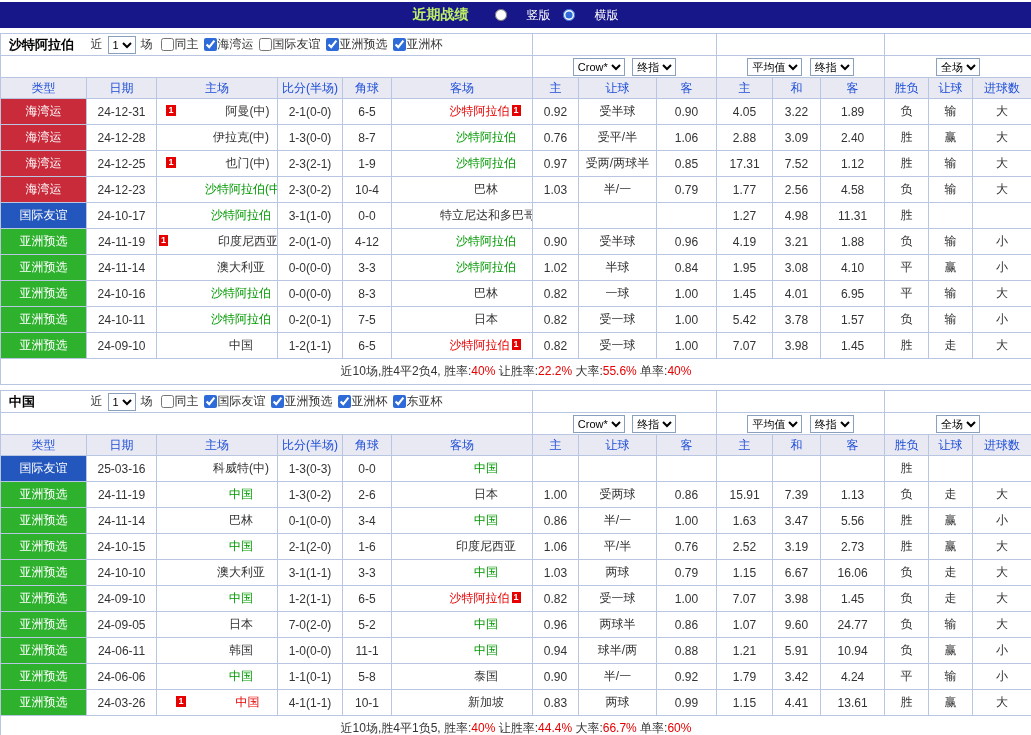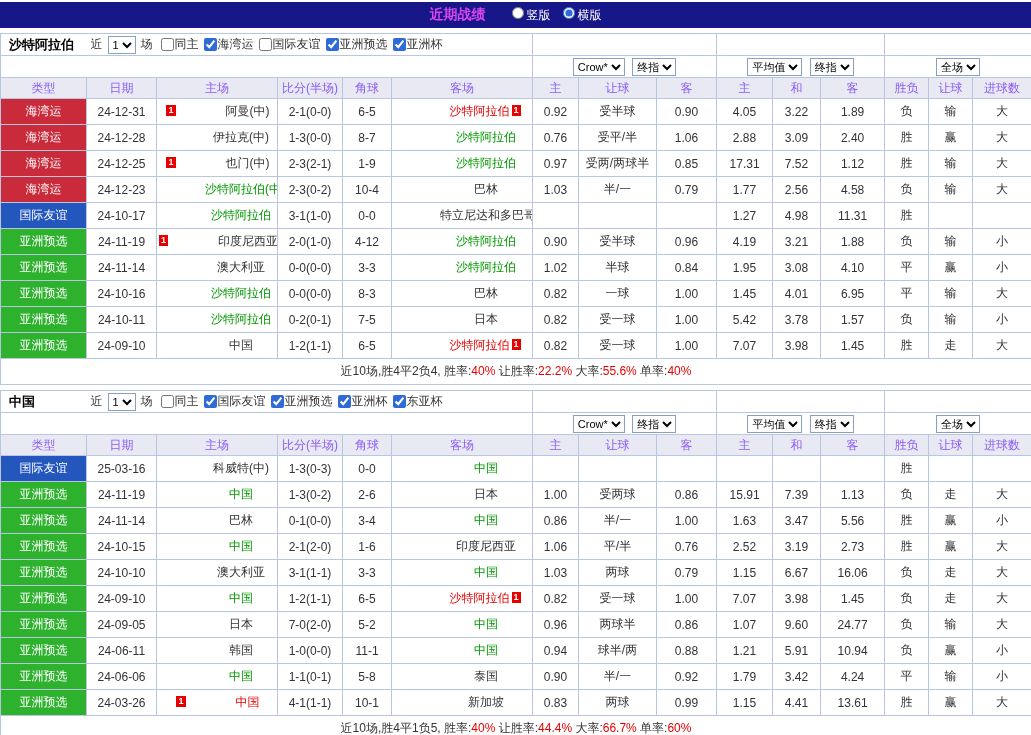--- a/index.html
+++ b/index.html
@@ -1,24 +1,24 @@
 <!DOCTYPE html>
 <html><head>
 <meta charset="utf-8">
 <style>
   html,body{margin:0;padding:0;}
   body{width:1031px;background:#fff;font-family:"Liberation Sans","DejaVu Sans",sans-serif;}
   .topbar{margin-top:2px;height:26px;background:#17178a;display:flex;align-items:center;justify-content:center;gap:12px;color:#fff;font-size:12px;}
-  .topbar-title{color:#d946ef;font-weight:bold;font-size:14px;margin-right:14px;}
-  .radio-opt{display:inline-flex;align-items:flex-start;gap:3px;cursor:pointer;}
+  .topbar-title{color:#bef264;font-weight:bold;font-size:14px;margin-right:14px;}
+  .radio-opt{display:inline-flex;align-items:center;gap:20px;cursor:pointer;}
   input[type=radio]{width:12px;height:12px;margin:0;accent-color:#2f6bd8;}
   .grid{border-collapse:collapse;table-layout:fixed;width:1031px;margin-top:5px;font-size:12px;}
   .grid td,.grid th{border:1px solid #b9c6e2;text-align:center;padding:0;white-space:nowrap;overflow:hidden;}
   .grid td{height:25px;color:#333;}
-  .grid th{height:20px;background:#e9e9f3;font-weight:400;color:#8b5cf6;}
+  .grid th{height:20px;background:#e9e9f3;font-weight:400;color:#1d4ed8;}
   .row-team td,.row-selects td{height:21px;background:#fff;}
   .team-filter-cell{position:relative;}
   .team-name{position:absolute;left:8px;top:0;line-height:22px;font-weight:700;font-size:13px;color:#000;}
   .filter-wrap{display:inline-flex;align-items:center;gap:3px;}
   .filters{display:inline-flex;align-items:flex-end;}
   .flt{display:inline-flex;align-items:center;cursor:pointer;}
   input[type=checkbox]{width:13px;height:13px;margin:0 1px 0 5px;accent-color:#2f6bd8;}
   .sel{font-size:11px;height:18px;border:1px solid #8aa0bc;background:#fff;margin:0 2px;}
   .count{width:28px;}
   .rc{display:inline-block;background:#e60000;color:#fff;font-style:normal;font-weight:bold;font-size:9px;line-height:11px;padding:0 2px;margin:0 2px;vertical-align:2px;}

